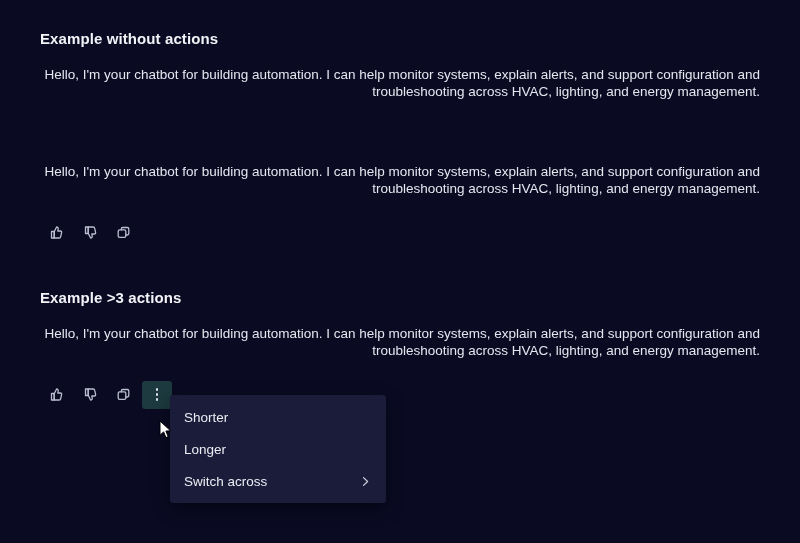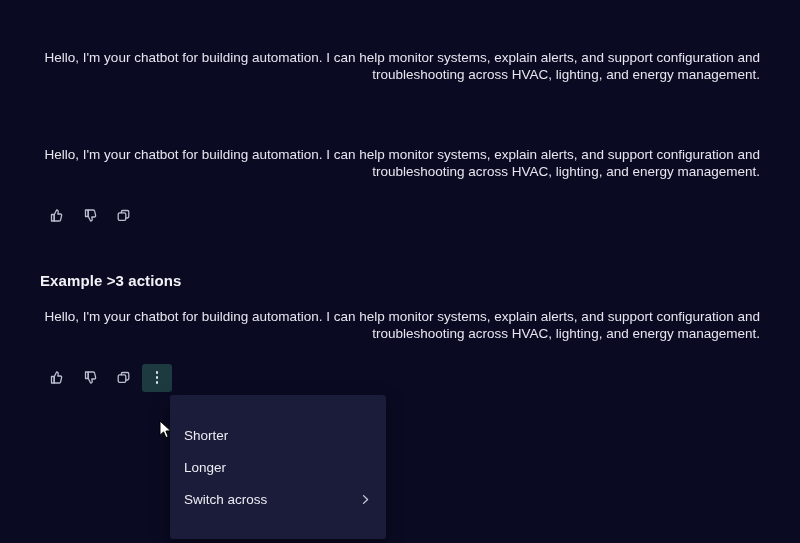--- a/index.html
+++ b/index.html
@@ -87,21 +87,21 @@
   }
 
   
   .menu {
     position: absolute;
     left: 170px;
     top: 395px;
     width: 216px;
     background: #1b1b3a;
     border-radius: 3px;
-    padding: 24px 0;
+    padding: 6px 0;
     box-shadow: 0 6px 18px rgba(0,0,0,0.45);
   }
   .menu-item {
     height: 32px;
     display: flex;
     align-items: center;
     padding: 0 14px;
     font-size: 13.5px;
     color: #ececf4;
     cursor: pointer;
@@ -123,20 +123,21 @@
     height: 20px;
     pointer-events: none;
   }
 </style>
 </head>
 <body>
 
 <div class="page">
 
   <div class="section">
+    <h2 class="section-title">Example without actions</h2>
     <div class="gap-title-to-text"></div>
     <p class="message-text">Hello, I'm your chatbot for building automation. I can help monitor systems, explain alerts, and support configuration and troubleshooting across HVAC, lighting, and energy management.</p>
   </div>
 
   <div class="gap-section"></div>
 
   <div class="section">
     <div class="gap-title-to-text"></div>
     <p class="message-text">Hello, I'm your chatbot for building automation. I can help monitor systems, explain alerts, and support configuration and troubleshooting across HVAC, lighting, and energy management.</p>
     <div class="gap-text-to-actions"></div>

